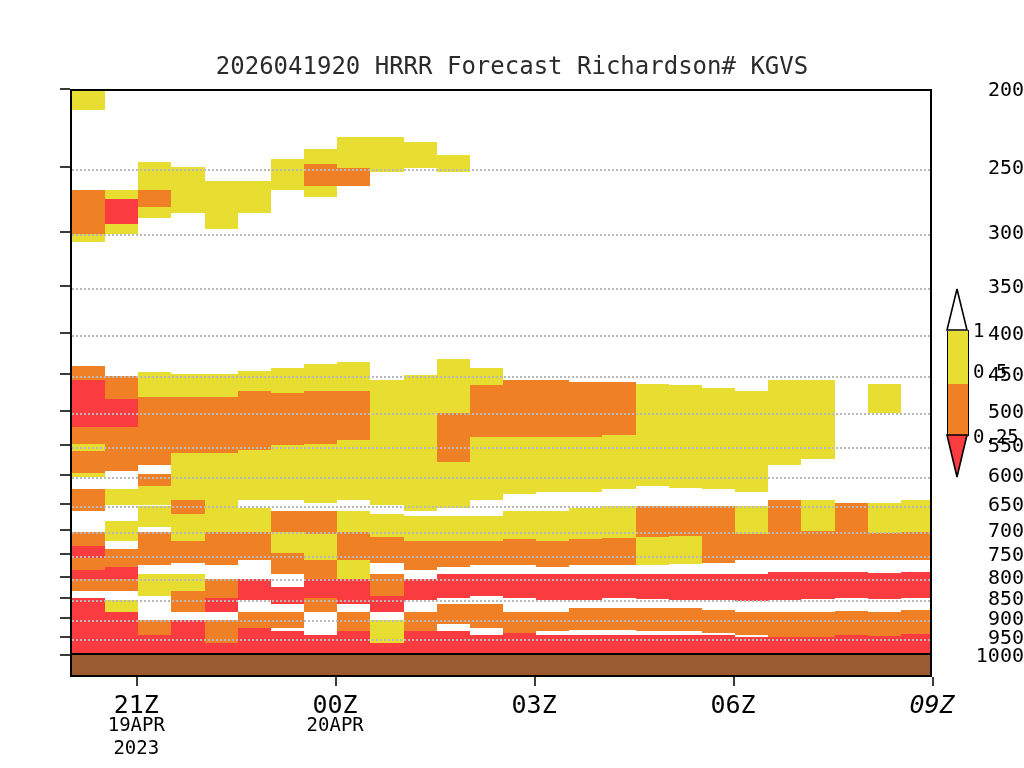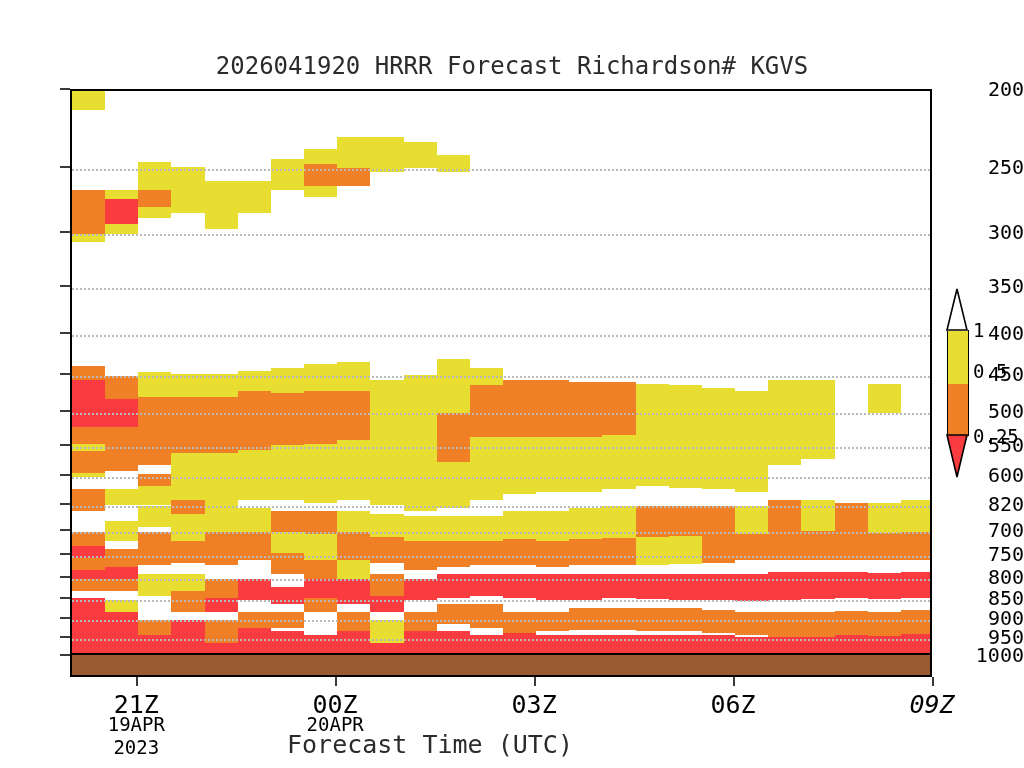--- a/index.html
+++ b/index.html
@@ -311,21 +311,21 @@
       <div class="ytick-label" style="top: 332.763px;">400</div>
       <div class="ytick-mark" style="top: 332.763px;"></div>
       <div class="ytick-label" style="top: 374.184px;">450</div>
       <div class="ytick-mark" style="top: 374.184px;"></div>
       <div class="ytick-label" style="top: 411.237px;">500</div>
       <div class="ytick-mark" style="top: 411.237px;"></div>
       <div class="ytick-label" style="top: 444.755px;">550</div>
       <div class="ytick-mark" style="top: 444.755px;"></div>
       <div class="ytick-label" style="top: 475.355px;">600</div>
       <div class="ytick-mark" style="top: 475.355px;"></div>
-      <div class="ytick-label" style="top: 503.504px;">820</div>
+      <div class="ytick-label" style="top: 503.504px;">650</div>
       <div class="ytick-mark" style="top: 503.504px;"></div>
       <div class="ytick-label" style="top: 529.566px;">700</div>
       <div class="ytick-mark" style="top: 529.566px;"></div>
       <div class="ytick-label" style="top: 553.829px;">750</div>
       <div class="ytick-mark" style="top: 553.829px;"></div>
       <div class="ytick-label" style="top: 576.526px;">800</div>
       <div class="ytick-mark" style="top: 576.526px;"></div>
       <div class="ytick-label" style="top: 597.846px;">850</div>
       <div class="ytick-mark" style="top: 597.846px;"></div>
       <div class="ytick-label" style="top: 617.947px;">900</div>
@@ -344,21 +344,20 @@
       <div class="xtick-label" style="left: 335px;">00Z</div>
       <div class="xtick-sub" style="left: 335.231px; top: 713px;">20APR</div>
       <div class="xtick-mark" style="left: 534.154px;"></div>
       <div class="xtick-label" style="left: 534.154px;">03Z</div>
       <div class="xtick-mark" style="left: 733.077px;"></div>
       <div class="xtick-label" style="left: 733.077px;">06Z</div>
       <div class="xtick-mark" style="left: 932px;"></div>
       <div class="xtick-label" style="left: 932px; font-style: italic;">09Z</div>
     </div>
 
-  <div class="txt" id="xaxis-title">Forecast Time (UTC)</div>
 
 
   <div id="colorbar">
       <div class="cb-seg" style="top: 0px; height: 53px; background: rgb(232, 222, 49);"></div>
       <div class="cb-seg" style="top: 53px; height: 53px; background: rgb(240, 128, 38);"></div>
       <div style="position: absolute; left: -1.6px; top: -42px; width: 0px; height: 0px; border-left: 11px solid transparent; border-right: 11px solid transparent; border-bottom: 42px solid rgb(255, 255, 255);"></div>
       <div style="position: absolute; left: -1.6px; top: -43px; width: 22px; height: 43px;"><svg width="22" height="43">
           <polygon points="11,1 21,42 1,42" fill="none" stroke="#000" stroke-width="1.6"></polygon>
         </svg></div>
       <div style="position: absolute; left: -1.6px; top: 103px; width: 22px; height: 44px;"><svg width="22" height="44">

